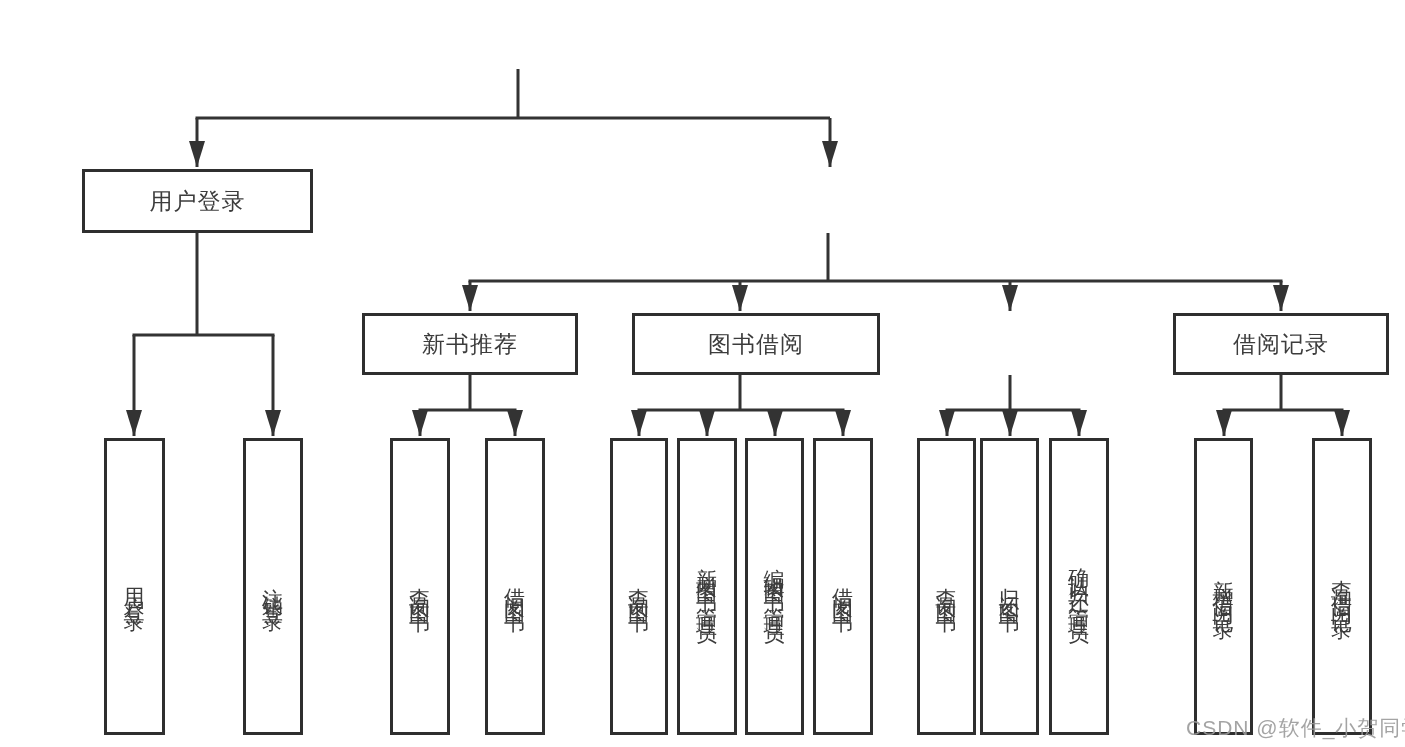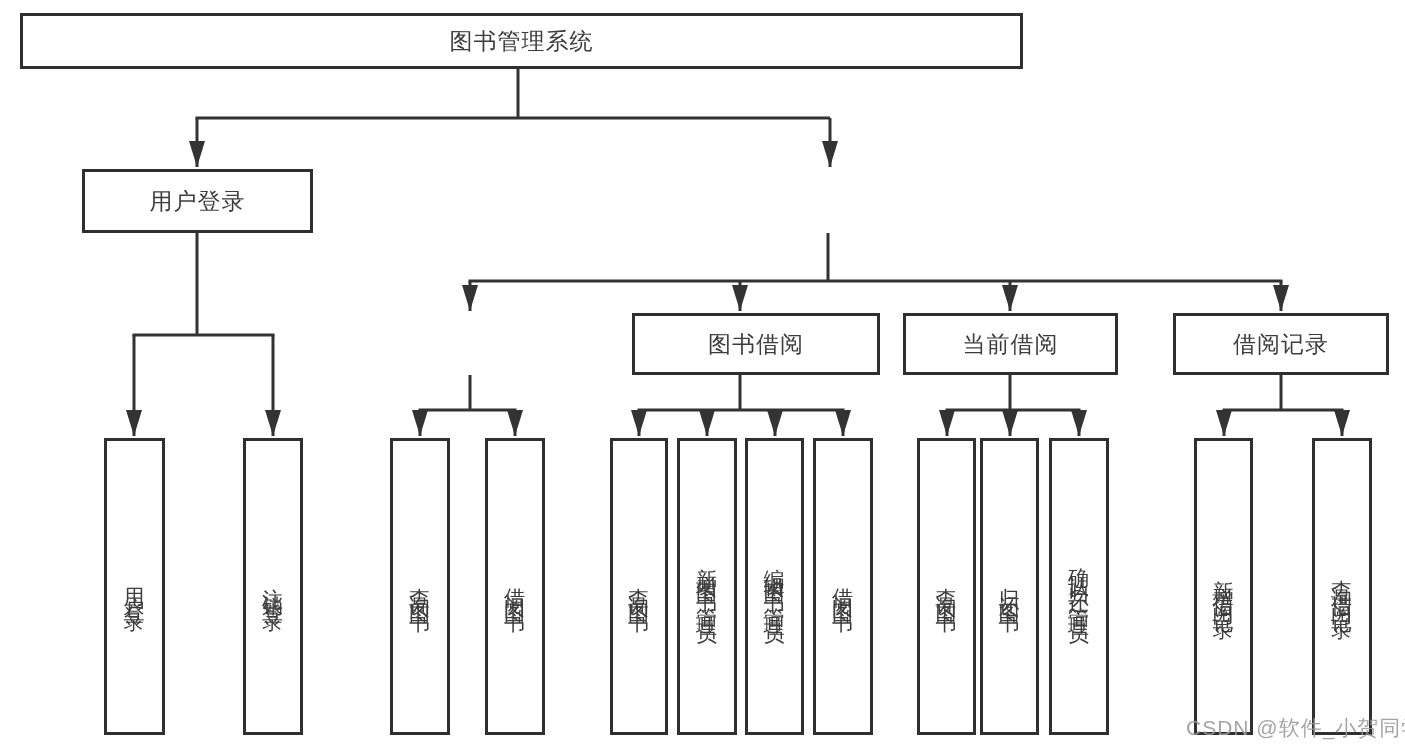--- a/index.html
+++ b/index.html
@@ -121,26 +121,25 @@
       <line x1="1079" y1="410" x2="1079" y2="436" marker-end="url(#arrow)"></line>
     </g>
 
     <g stroke="#333333" stroke-width="3" fill="none">
       <path d="M1281 375 V410 M1222.5 410 H1343.5"></path>
       <line x1="1224" y1="410" x2="1224" y2="436" marker-end="url(#arrow)"></line>
       <line x1="1342" y1="410" x2="1342" y2="436" marker-end="url(#arrow)"></line>
     </g>
   </svg>
 
-  <div class="node" style="left:20px; top:13px; width:1003px; height:56px;">图书管理系统</div>
 
   <div class="node" style="left:82px; top:169px; width:231px; height:64px;">用户登录</div>
 
+  <div class="node" style="left:362px; top:313px; width:216px; height:62px;">新书推荐</div>
   <div class="node" style="left:632px; top:313px; width:248px; height:62px;">图书借阅</div>
-  <div class="node" style="left:903px; top:313px; width:215px; height:62px;">当前借阅</div>
   <div class="node" style="left:1173px; top:313px; width:216px; height:62px;">借阅记录</div>
 
   <div class="leaf" style="left:104px; width:61px;">
     <span>用户登录</span>
   </div>
   <div class="leaf" style="left:243px; width:60px;">
     <span>注销登录</span>
   </div>
 
   <div class="leaf" style="left:390px; width:60px;">

